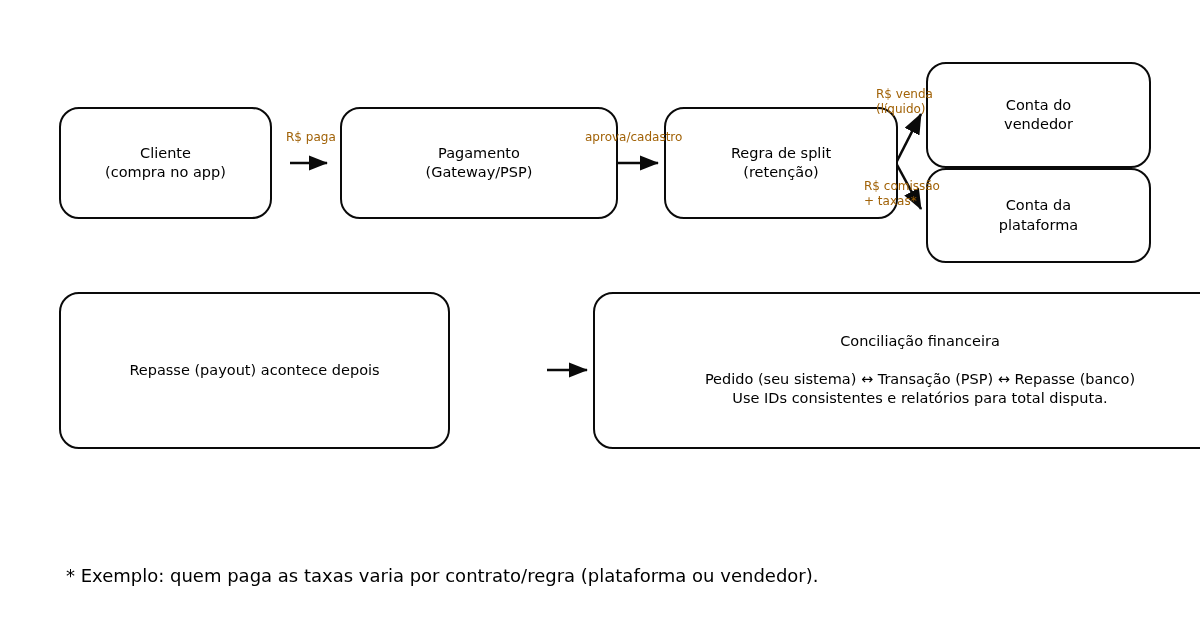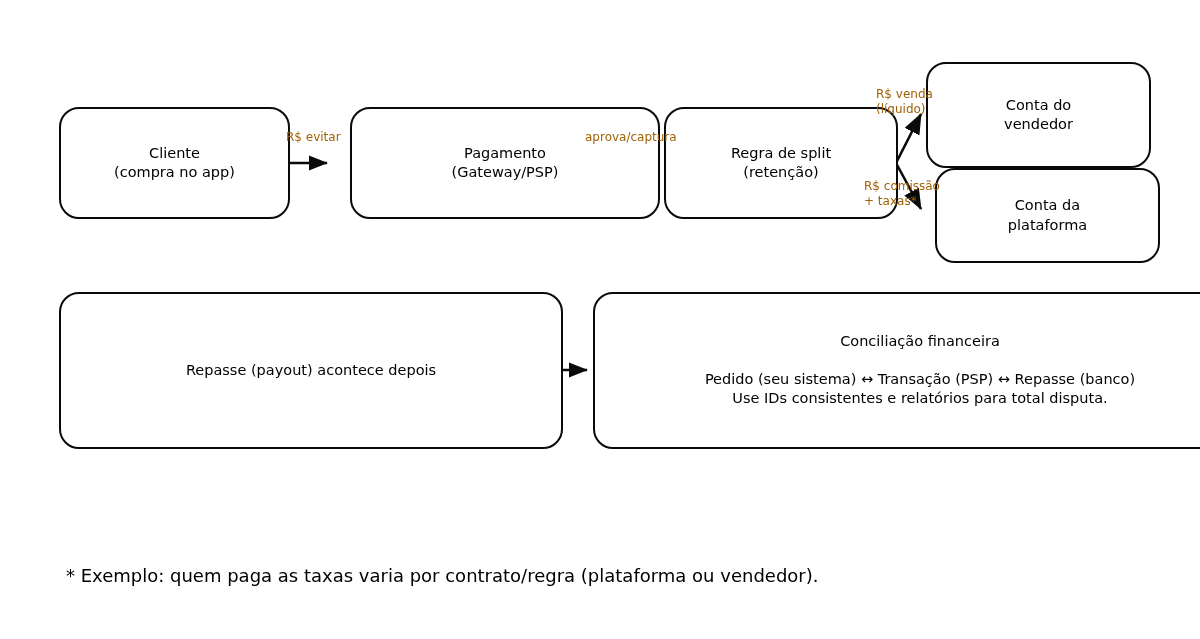--- a/index.html
+++ b/index.html
@@ -55,26 +55,26 @@
     line-height: 1.35;
     display: block;
     white-space: pre-line;
     margin-top: 18px;
   }
   .node.info .inner {
     padding: 0 16px;
   }
 
   
-  #node-cliente   { left: 59px;  top: 107px; width: 231px; height: 112px; }
-  #node-pagamento { left: 350px; top: 107px; width: 310px; height: 112px; }
+  #node-cliente   { left: 59px;  top: 107px; width: 213px; height: 112px; }
+  #node-pagamento { left: 340px; top: 107px; width: 278px; height: 112px; }
   #node-split     { left: 664px; top: 107px; width: 234px; height: 112px; }
   #node-vendedor  { left: 926px; top: 62px;  width: 225px; height: 106px; }
-  #node-plataforma{ left: 926px; top: 168px; width: 225px; height: 95px; margin-left: 9px; }
-  #node-repasse   { left: 59px;  top: 292px; width: 504px; height: 157px; }
+  #node-plataforma{ left: 926px; top: 168px; width: 225px; height: 95px; }
+  #node-repasse   { left: 59px;  top: 292px; width: 391px; height: 157px; }
   #node-concil    { left: 593px; top: 292px; width: 654px; height: 157px; }
 
   
   .edge-label {
     position: absolute;
     font-size: 12px;
     line-height: 1.28;
     color: #a16207;
     white-space: pre-line;
     z-index: 3;
@@ -158,23 +158,23 @@
   </div>
 
   <div class="node info" id="node-concil">
     <div class="inner">
       <span class="node-title">Conciliação financeira</span>
       <span class="node-body">Pedido (seu sistema) ↔ Transação (PSP) ↔ Repasse (banco)
 Use IDs consistentes e relatórios para total disputa.</span>
     </div>
   </div>
 
-  <div class="edge-label" id="label-total">R$ evitar</div>
+  <div class="edge-label" id="label-total">R$ paga</div>
 
-  <div class="edge-label" id="label-aprova">aprova/captura</div>
+  <div class="edge-label" id="label-aprova">aprova/cadastro</div>
 
   <div class="edge-label" id="label-venda">R$ venda
 (líquido)</div>
 
   <div class="edge-label" id="label-comissao">R$ comissão
 + taxas*</div>
 
   <div id="footnote">* Exemplo: quem paga as taxas varia por contrato/regra (plataforma ou vendedor).</div>
 
 </div>

